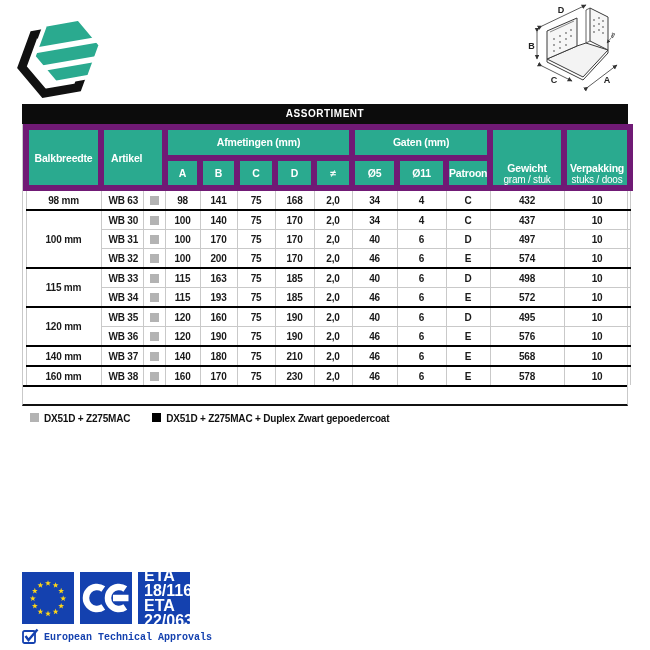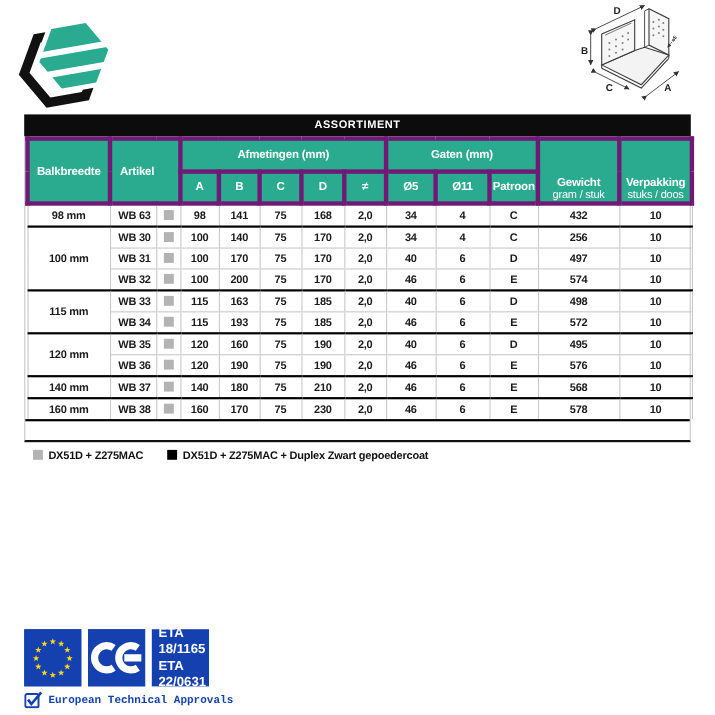--- a/index.html
+++ b/index.html
@@ -12,40 +12,40 @@
   
   .diagram{position:absolute;left:527px;top:0;width:118px;height:100px;}
   .diagram text{font-family:"Liberation Sans",sans-serif;font-weight:bold;fill:#222;}
 
   
   .assortiment{position:absolute;left:22px;top:104px;width:606px;}
   .title-bar{background:#0c0c0c;color:#fff;height:20px;line-height:20px;text-align:center;
              font-size:10px;font-weight:bold;letter-spacing:.5px;}
   .tbl-wrap{border-left:1px solid #c9c9c9;border-right:1px solid #c9c9c9;border-bottom:2px solid #111;}
   table{border-collapse:collapse;table-layout:fixed;width:604px;}
-  thead th{background:var(--teal,#2aaa8f);color:#fff;border:4px solid #701a75;
+  thead th{background:var(--teal,#2aaa8f);color:#fff;border:6px solid #701a75;
            font-size:10.5px;font-weight:bold;letter-spacing:-0.2px;padding:0;height:19px;text-align:center;}
   thead th.artikel-h{text-align:left;padding-left:7px;}
   thead th .sub{font-weight:normal;font-size:10px;}
   thead th .main{font-weight:bold;font-size:10.5px;margin-top:32px;}
   tbody td{border-right:1px solid #c9c9c9;border-left:1px solid #c9c9c9;border-top:1px solid #c9c9c9;
            font-size:10px;font-weight:bold;color:#1a1a1a;text-align:center;height:18px;padding:0;
            letter-spacing:-0.2px;white-space:nowrap;overflow:hidden;}
   tbody tr:first-child td{border-top:none;}
   tbody tr.group-start td{border-top:2px solid #000;}
   tbody td.artikel{text-align:left;padding-left:7px;}
   .swatch{display:inline-block;width:9px;height:9px;vertical-align:middle;background:#b3b3b3;}
   .legend{display:flex;align-items:center;gap:22px;border-top:2px solid #000;height:17px;
           padding-left:7px;font-size:10px;font-weight:bold;color:#111;letter-spacing:-0.2px;}
   .legend .item{display:flex;gap:5px;margin-top:46px;}
 
   
   .badges{position:absolute;left:22px;top:572px;display:flex;gap:6px;}
   .badge{width:52px;height:52px;background:var(--blue,#1441af);}
-  .badge.eta{color:#fff;font-size:12px;font-weight:bold;display:flex;flex-direction:column;
+  .badge.eta{color:#fff;font-size:16px;font-weight:bold;display:flex;flex-direction:column;
              justify-content:center;padding-left:6px;box-sizing:border-box;line-height:15px;}
   .approvals{position:absolute;left:22px;top:628px;display:flex;align-items:flex-end;gap:4px;font-family:Liberation Mono, monospace;}
   .approvals .txt{color:var(--blue,#1441af);font-size:10px;font-weight:bold;padding-bottom:1px;}
 </style>
 </head>
 <body>
 
 <svg class="logo" viewBox="0 0 100 100">
   <defs>
     <clipPath id="tealHexClip">
@@ -181,21 +181,21 @@
             <td class="artikel">WB 30</td>
             <td><span class="swatch" style="background: rgb(179, 179, 179);"></span></td>
             <td>100</td>
             <td>140</td>
             <td>75</td>
             <td>170</td>
             <td>2,0</td>
             <td>34</td>
             <td>4</td>
             <td>C</td>
-            <td>256</td>
+            <td>437</td>
             <td>10</td>
           </tr>
           <tr>
             <td class="artikel">WB 31</td>
             <td><span class="swatch" style="background: rgb(179, 179, 179);"></span></td>
             <td>100</td>
             <td>170</td>
             <td>75</td>
             <td>170</td>
             <td>2,0</td>

